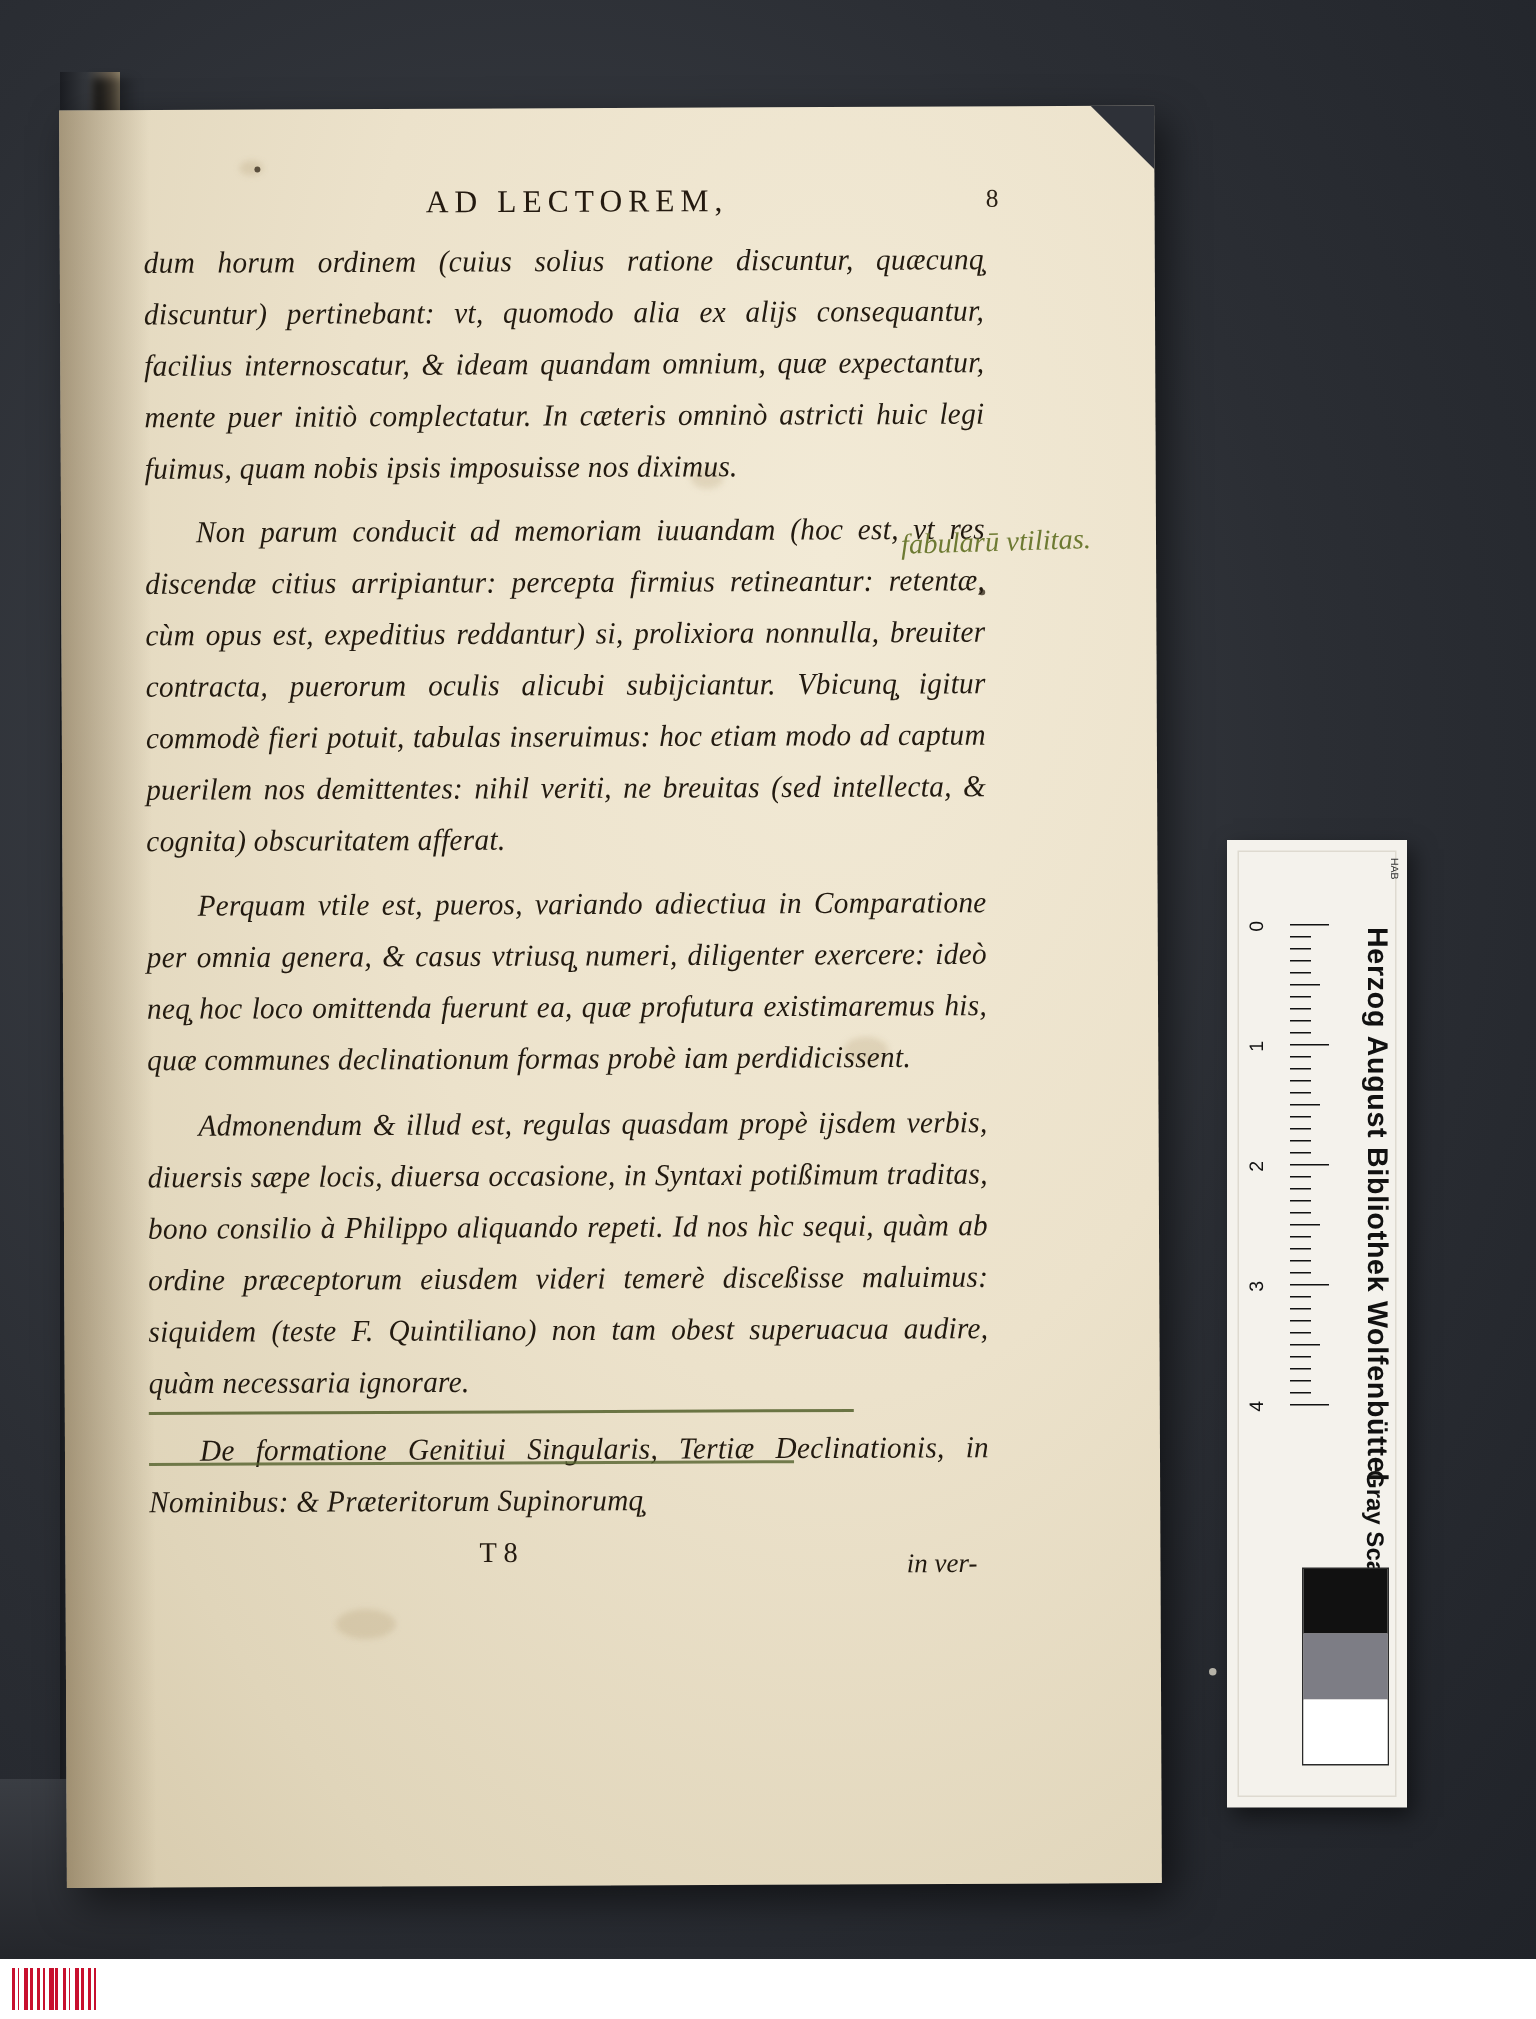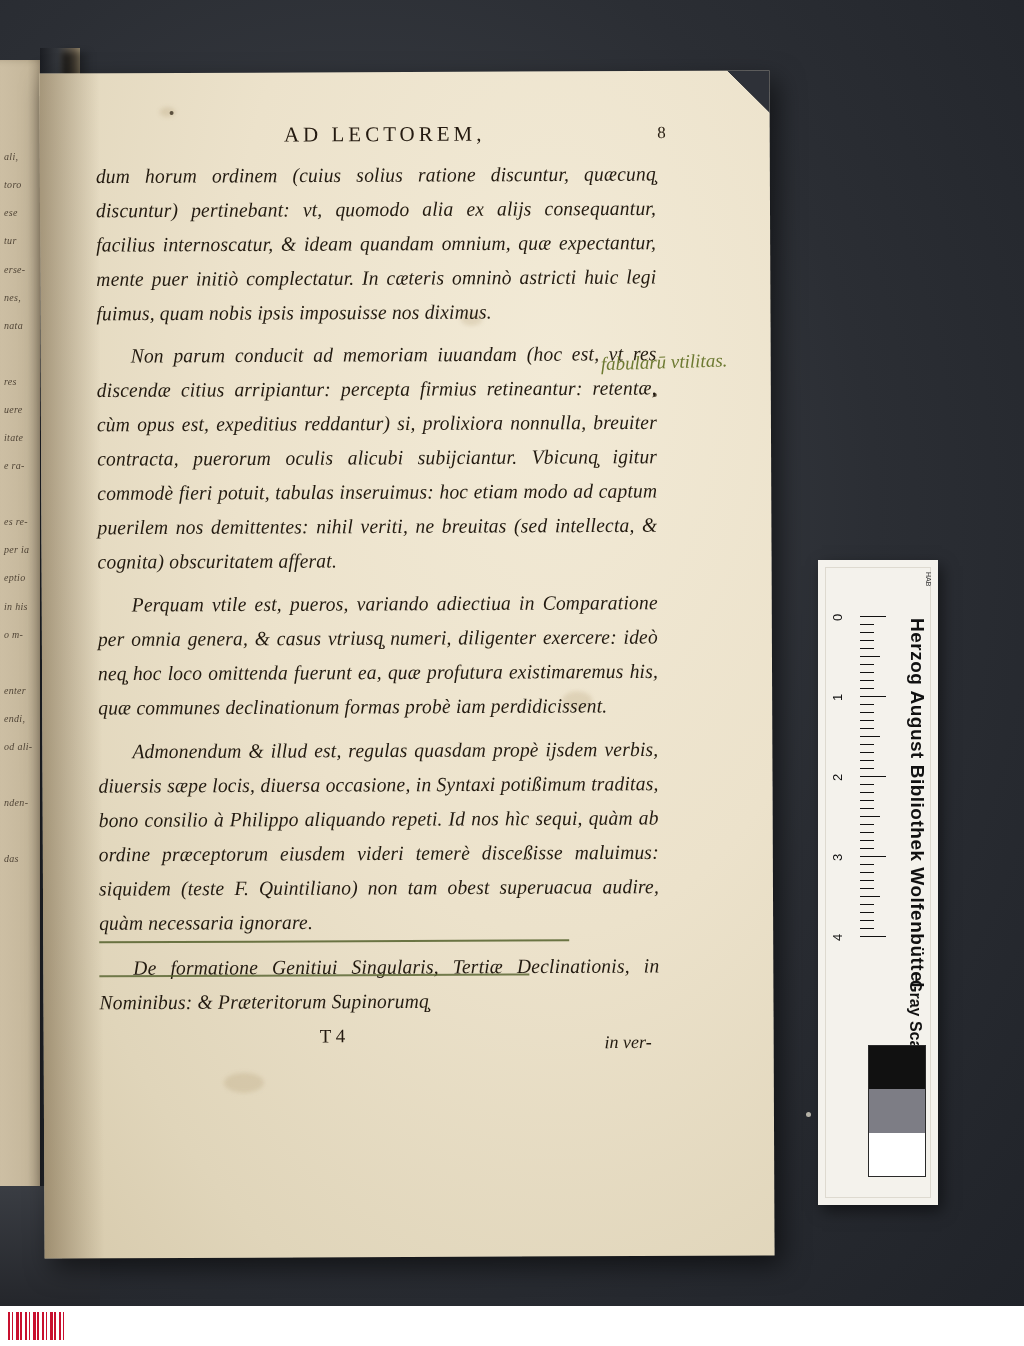--- a/index.html
+++ b/index.html
@@ -285,48 +285,20 @@
     color: #111;
     letter-spacing: .1px;
     white-space: nowrap;
   }
 </style>
 </head>
 <body>
 
 <div id="scan">
 
-  <div id="left-page">
-    <div class="ltext">ali,
-toro
-ese
-tur
-erse-
-nes,
-nata
-
-res
-uere
-itate
-e ra-
-
-es re-
-per ia
-eptio
-in his
-o m-
-
-enter
-endi,
-od ali-
-
-nden-
-
-das</div>
-  </div>
   <div id="gutter"></div>
   <div id="spine-shadow"></div>
   <div id="bottom-board"></div>
 
   <div id="page">
     <div id="page-corner"></div>
 
     <div class="foxing" style="left:120px; top:34px; width:16px; height:10px;"></div>
     <div class="foxing" style="left:420px; top:240px; width:22px; height:14px;"></div>
     <div class="foxing" style="left:520px; top:620px; width:30px; height:18px;"></div>
@@ -342,21 +314,21 @@
       <p class="body indent">Non parum conducit ad memoriam iuuandam (hoc est, vt res discendæ citius arripiantur: percepta firmius retineantur: retentæ, cùm opus est, expeditius reddantur) si, prolixiora nonnulla, breuiter contracta, puerorum oculis alicubi subijciantur. Vbicunq̧ igitur commodè fieri potuit, tabulas inseruimus: hoc etiam modo ad captum puerilem nos demittentes: nihil veriti, ne breuitas (sed intellecta, &amp; cognita) obscuritatem afferat.</p>
       <p class="body indent">Perquam vtile est, pueros, variando adiectiua in Comparatione per omnia genera, &amp; casus vtriusq̧ numeri, diligenter exercere: ideò neq̧ hoc loco omittenda fuerunt ea, quæ profutura existimaremus his, quæ communes declinationum formas probè iam perdidicissent.</p>
       <p class="body indent">Admonendum &amp; illud est, regulas quasdam propè ijsdem verbis, diuersis sæpe locis, diuersa occasione, in Syntaxi potißimum traditas, bono consilio à Philippo aliquando repeti. Id nos hìc sequi, quàm ab ordine præceptorum eiusdem videri temerè disceßisse maluimus: siquidem (teste F. Quintiliano) non tam obest superuacua audire, quàm necessaria ignorare.</p>
       <p class="body indent">De formatione Genitiui Singularis, Tertiæ Declinationis, in Nominibus: &amp; Præteritorum Supinorumq̧</p>
       <div id="catchword">in ver-</div>
     </div>
 
     <div id="underline1"></div>
     <div id="underline2"></div>
 
-    <div id="sig">T 4</div>
+    <div id="sig">T 8</div>
 
     <div id="marginalia">fabularū vtilitas.</div>
   </div>
 
   <div id="colorcard">
     <div id="card-inner"></div>
     <div id="tiny-code">HAB</div>
 
     <div id="ruler">
       <div class="tickrow" style="top:0px;   width:26px;"></div>

